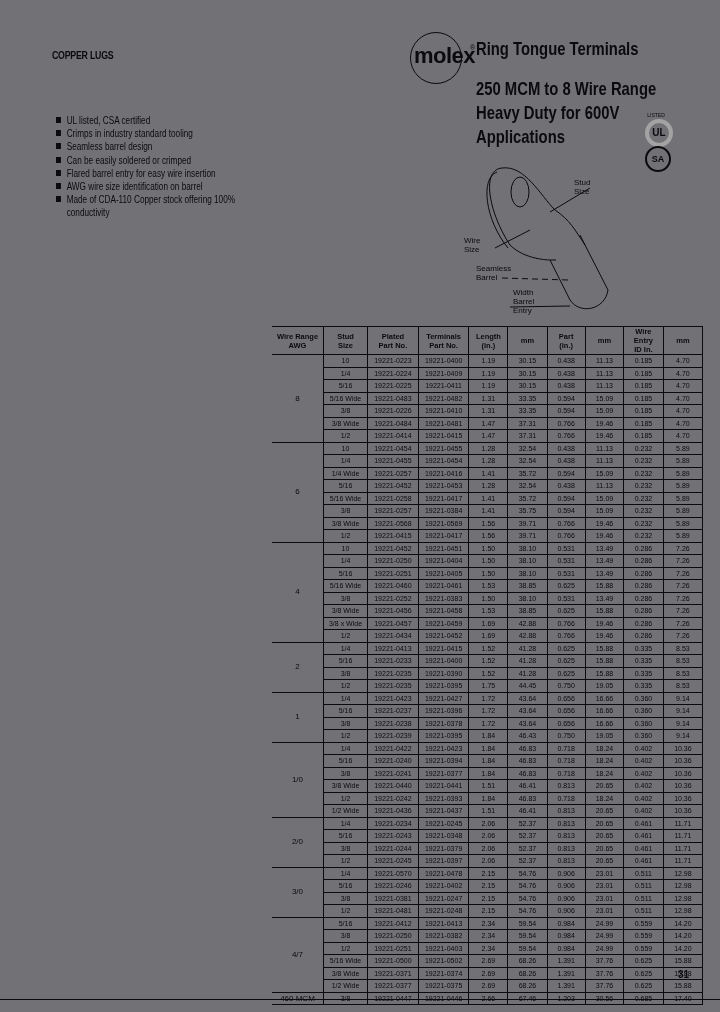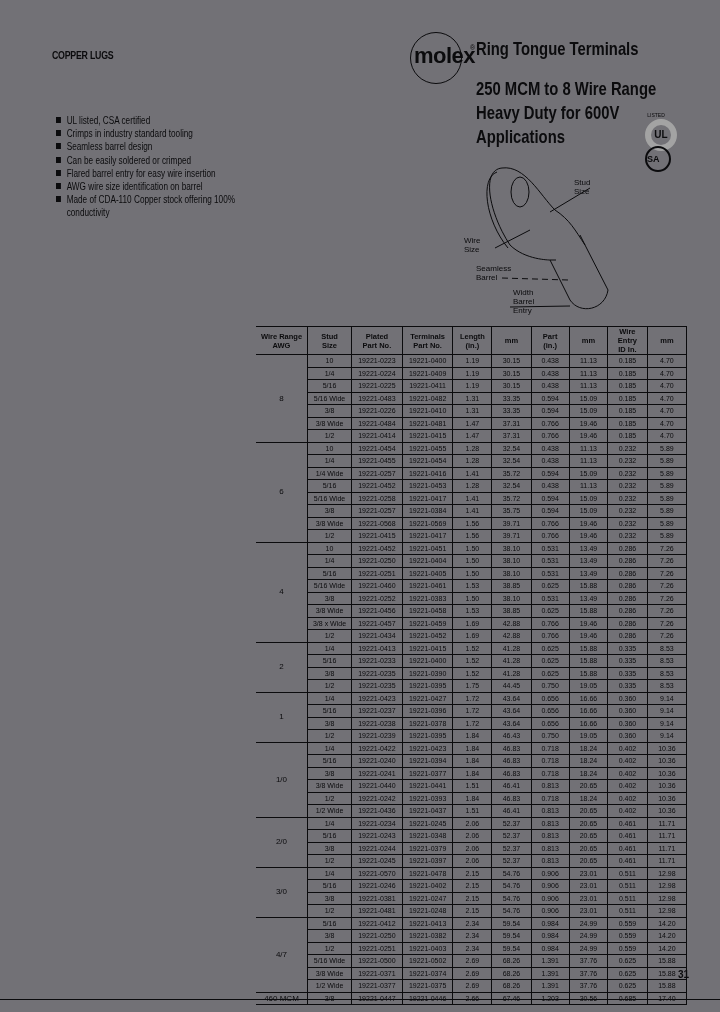--- a/index.html
+++ b/index.html
@@ -45,33 +45,33 @@
   .title-sub {
     position: absolute; left: 476px; top: 77px;
     font-weight: bold; font-size: 19px; line-height: 24px;
     transform: scaleX(0.78); transform-origin: left; white-space: nowrap;
   }
   .ul-mark {
     position: absolute; left: 645px; top: 112px; width: 22px; height: 30px;
     font-size: 5px; text-align: center;
   }
   .ul-mark .circle {
-    width: 20px; height: 20px; border: 6px solid #a3a3a3; border-radius: 50%;
+    width: 20px; height: 20px; border: 4px solid #a3a3a3; border-radius: 50%;
     margin: 1px auto 0; font-size: 10px; font-weight: bold; line-height: 20px;
   }
   .csa-mark {
     position: absolute; left: 645px; top: 146px; width: 22px; height: 22px;
     border: 2px solid #0b0b0d; border-radius: 50%;
-    font-size: 9px; font-weight: bold; text-align: left; line-height: 22px;
+    font-size: 9px; font-weight: bold; text-align: center; line-height: 22px;
   }
   .diagram { position: absolute; left: 440px; top: 160px; width: 200px; height: 160px; }
   .diagram .lbl { position: absolute; font-size: 8px; line-height: 9px; }
 
   table.spec {
-    position: absolute; left: 256px; top: 326px; width: 431px;
+    position: absolute; left: 272px; top: 326px; width: 431px;
     border-collapse: collapse; font-size: 7px; text-align: center;
   }
   table.spec th {
     font-weight: bold; font-size: 7.5px; line-height: 9px; height: 22px;
     border-left: 1px solid #0b0b0d; border-top: 1px solid #0b0b0d;
     border-bottom: 1px solid #0b0b0d; padding: 0 1px;
   }
   table.spec th:last-child, table.spec td:last-child { border-right: 1px solid #0b0b0d; }
   table.spec td {
     height: 11.5px; line-height: 11.5px; padding: 0;

